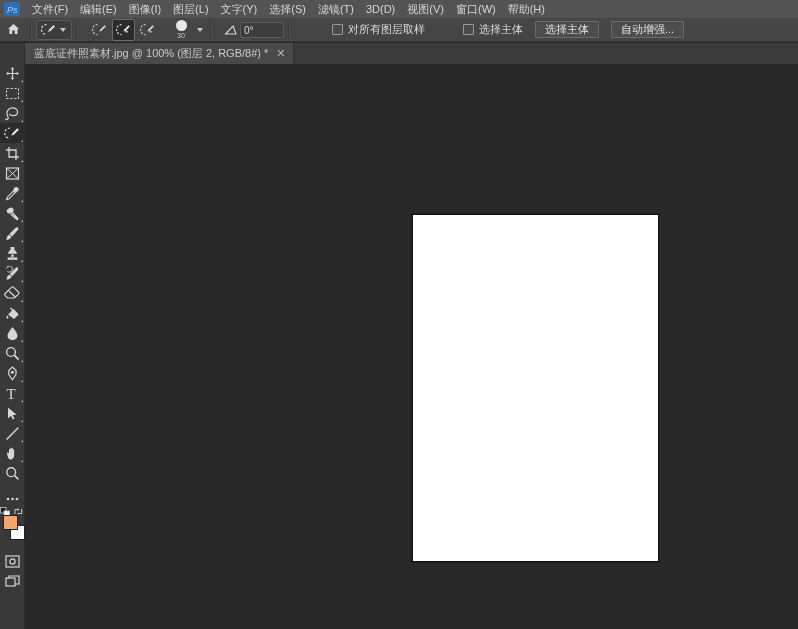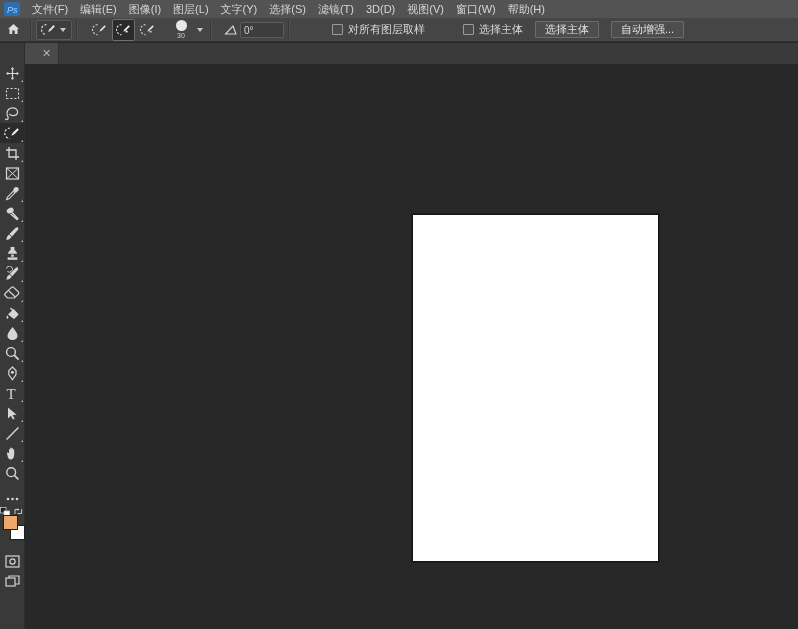--- a/index.html
+++ b/index.html
@@ -382,20 +382,21 @@
       <span class="cbox"></span>
       <span class="cbox-label">选择主体</span>
     </div>
 
     <button class="obtn">选择主体</button>
     <button class="obtn">自动增强...</button>
   </div>
 
   <div class="tabstrip">
     <div class="doctab">
+      <span class="doctab-label">蓝底证件照素材.jpg @ 100% (图层 2, RGB/8#) *</span>
       <span class="tab-close">✕</span>
     </div>
   </div>
 
   <div class="toolbar">
 
     <div class="tool">
       <svg width="15" height="15" viewBox="0 0 15 15">
         <path d="M7.5 1 L9.3 3.3 L8.1 3.3 L8.1 6.9 L11.7 6.9 L11.7 5.7 L14 7.5 L11.7 9.3 L11.7 8.1 L8.1 8.1 L8.1 11.7 L9.3 11.7 L7.5 14 L5.7 11.7 L6.9 11.7 L6.9 8.1 L3.3 8.1 L3.3 9.3 L1 7.5 L3.3 5.7 L3.3 6.9 L6.9 6.9 L6.9 3.3 L5.7 3.3 Z" fill="#d6d6d6"></path>
       </svg>

